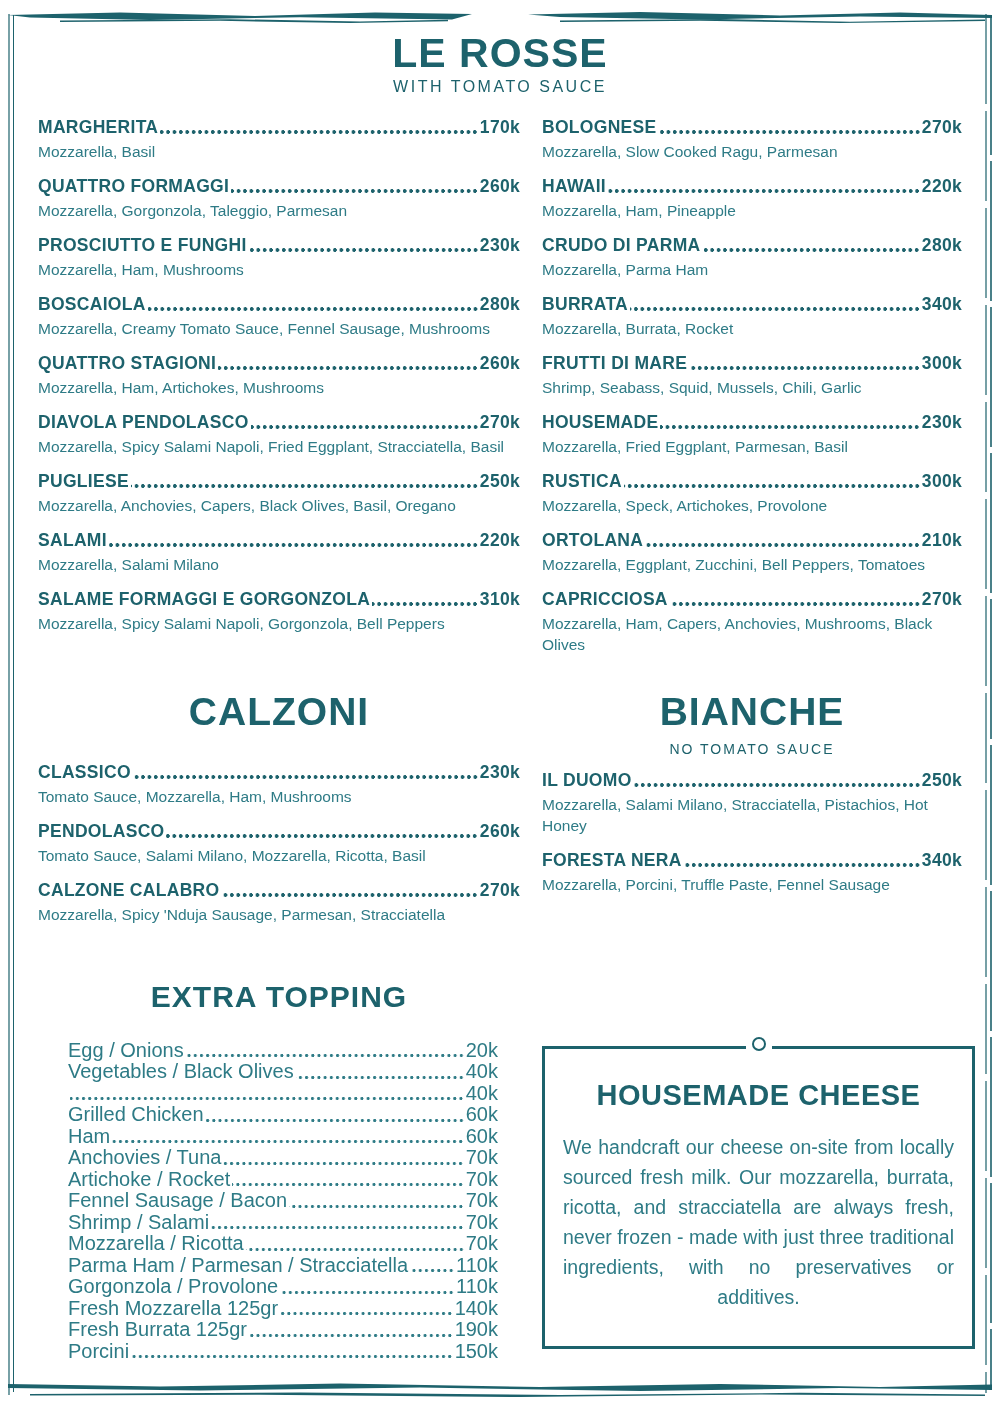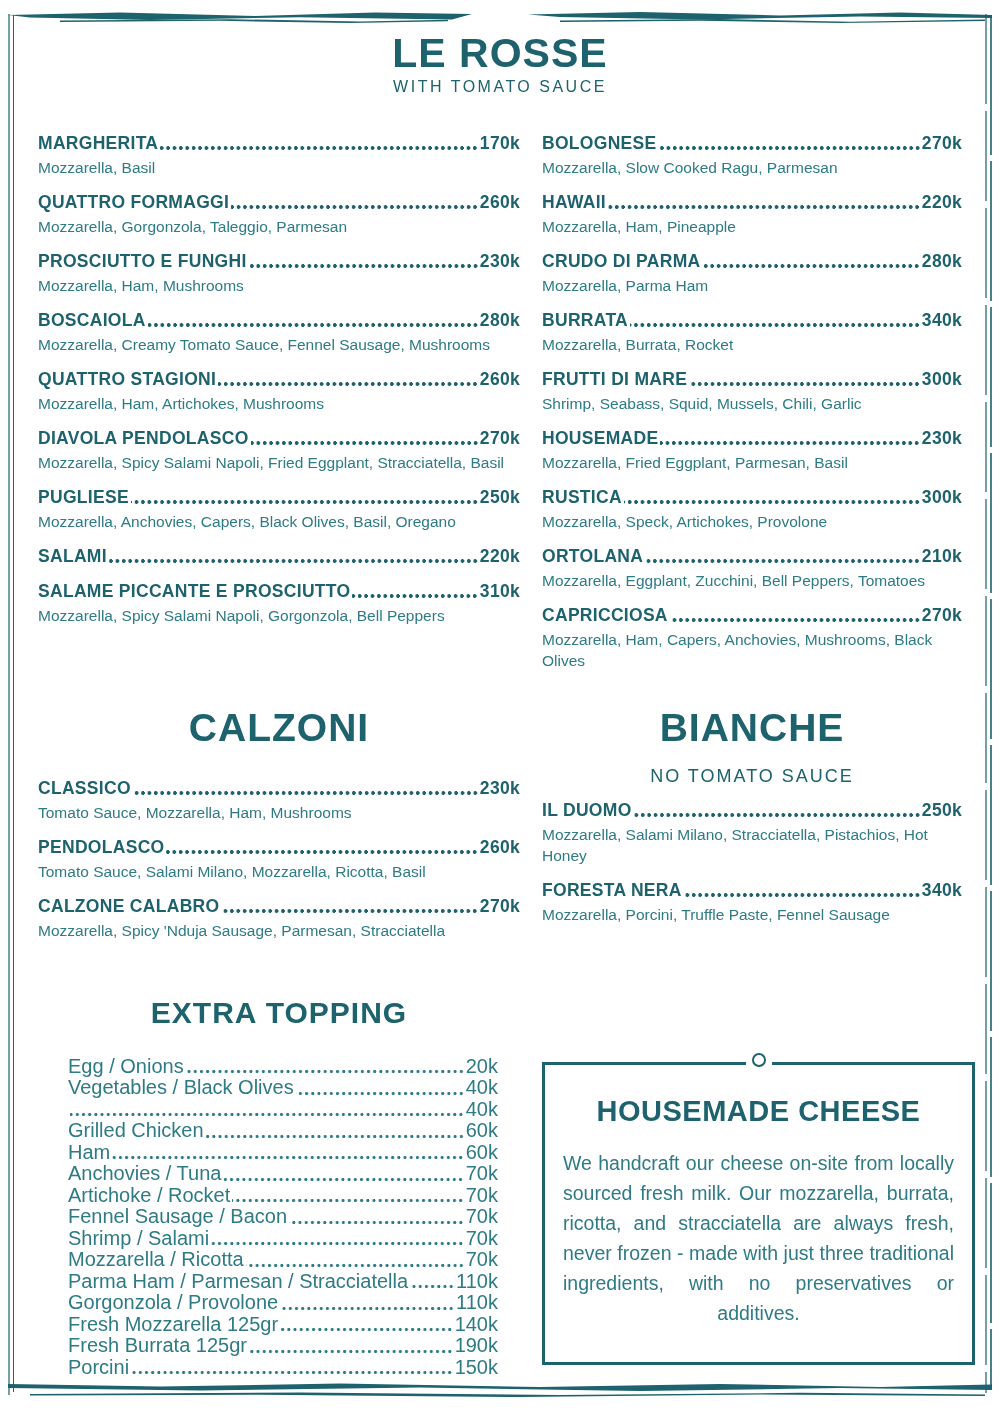--- a/index.html
+++ b/index.html
@@ -23,27 +23,27 @@
     color:var(--teal-dark);
     font-size:41px;font-weight:bold;letter-spacing:1px;line-height:1.05;
   }
   .subtitle{
     color:var(--teal-dark);
     font-size:16px;letter-spacing:2.5px;margin-top:3px;
   }
 
   
   .band{display:grid;grid-template-columns:482px 420px;column-gap:22px;}
-  .band-rosse{margin-top:36px;}
+  .band-rosse{margin-top:20px;}
   .band-mid{margin-top:24px;}
   .band-bottom{margin-top:18px;}
 
   .col-head{text-align:center;margin-bottom:28px;}
   .col-head .title-xl{font-size:39px;}
-  .col-head .subtitle{font-size:18px;letter-spacing:2px;margin-top:17px;}
+  .col-head .subtitle{font-size:14px;letter-spacing:2px;margin-top:8px;}
   .col-head-tight{margin-bottom:12px;}
 
   
   .item{margin-bottom:13px;}
   .item-line{
     display:flex;align-items:flex-end;
     color:var(--teal-dark);font-weight:bold;font-size:17.5px;line-height:22px;
     letter-spacing:.3px;
   }
   .item-name{white-space:nowrap;}
@@ -190,25 +190,26 @@
     </div>
     <div class="item-desc">Mozzarella, Anchovies, Capers, Black Olives, Basil, Oregano</div>
   </div>
 
   <div class="item">
     <div class="item-line">
       <span class="item-name">SALAMI</span>
       <span class="leader"></span>
       <span class="item-price">220k</span>
     </div>
-  </div>
-
-  <div class="item">
-    <div class="item-line">
-      <span class="item-name">SALAME PICCANTE E PROSCIUTTO</span>
+    <div class="item-desc">Mozzarella, Salami Milano</div>
+  </div>
+
+  <div class="item">
+    <div class="item-line">
+      <span class="item-name">SALAME FORMAGGI E GORGONZOLA</span>
       <span class="leader"></span>
       <span class="item-price">310k</span>
     </div>
     <div class="item-desc">Mozzarella, Spicy Salami Napoli, Gorgonzola, Bell Peppers</div>
   </div>
 </div>
     <div>
   <div class="item">
     <div class="item-line">
       <span class="item-name">BOLOGNESE</span>

